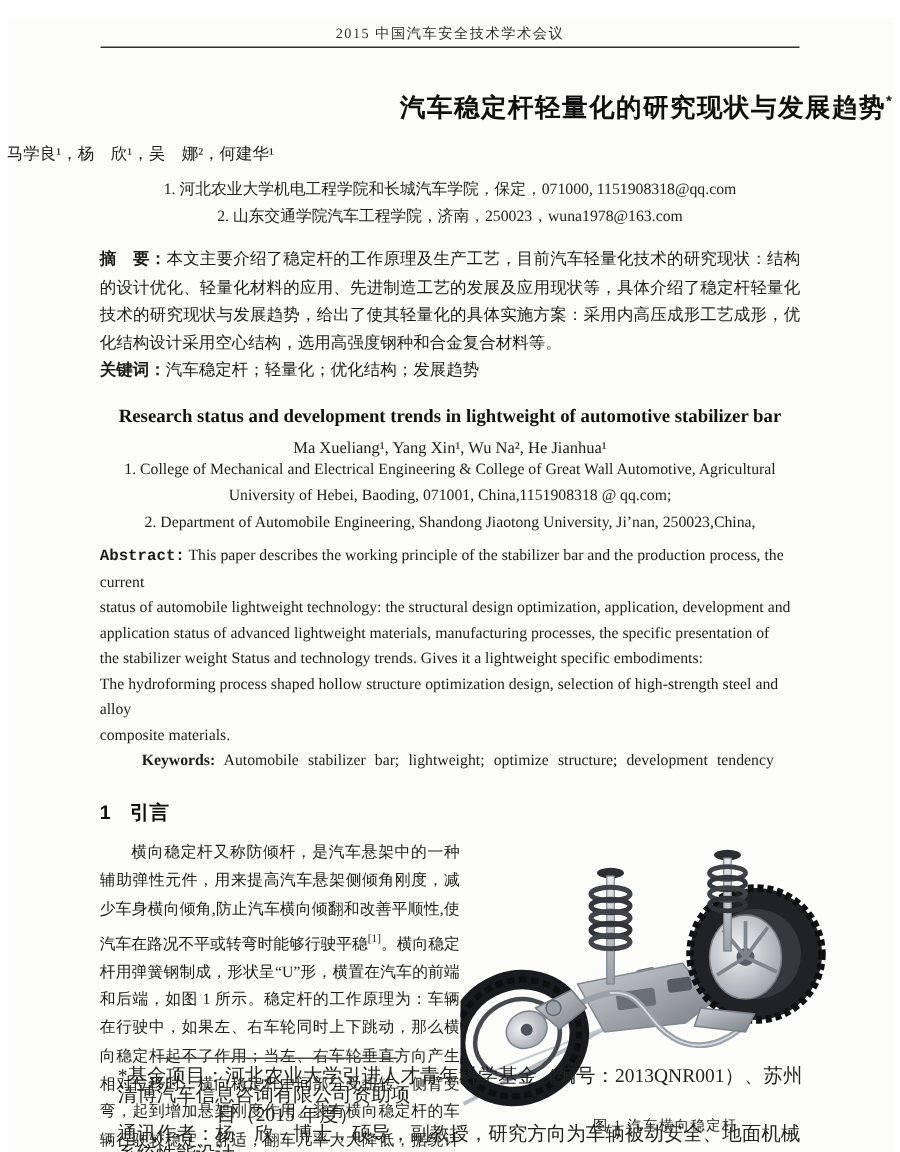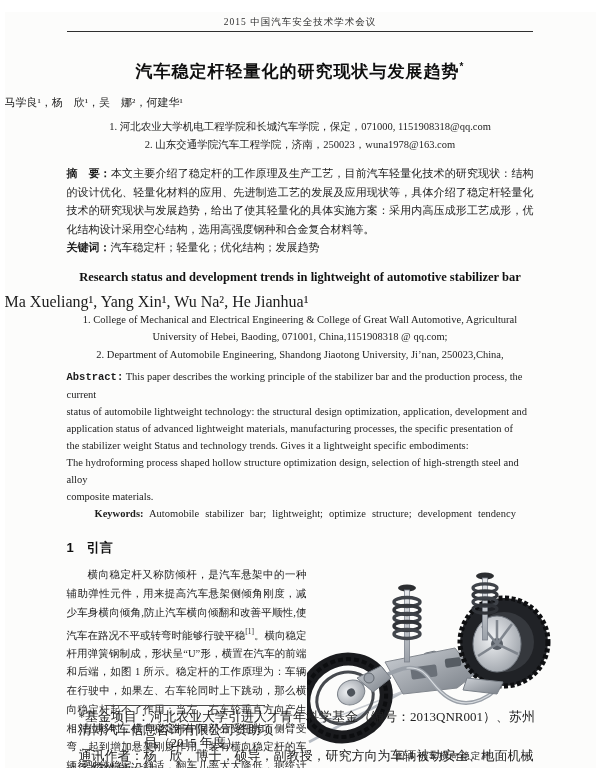--- a/index.html
+++ b/index.html
@@ -5,33 +5,33 @@
   * { margin:0; padding:0; box-sizing:border-box; }
   html,body { background:#ffffff; }
   .page {
     position:relative; width:591px; height:768px; margin:12px auto;
     background:#fcfcfb; color:#1c1c1c; overflow:hidden;
     font-family:"Liberation Serif", serif;
   }
   .running-head { padding-top:4px; text-align:center; font-size:9.5px; letter-spacing:1px; color:#2e2e2e; }
   .head-rule { width:466px; margin:2px auto 0 auto; border-top:1.5px solid #2f2f2f; }
 
-  .cn-title { margin-top:28px; text-align:center; font-family:"Liberation Sans", sans-serif;
+  .cn-title { margin-top:28px; text-align:right; font-family:"Liberation Sans", sans-serif;
               font-size:17px; font-weight:700; color:#0f0f0f; letter-spacing:1px; }
   .cn-title sup { font-size:10px; }
   .cn-authors { margin-top:12px; text-align:left; font-size:11px; color:#222; }
   .cn-affil { text-align:center; font-size:10.5px; line-height:17.5px; color:#222; }
   .cn-affil.first { margin-top:8px; }
 
   .cn-abstract { margin:11px 62px 0 62px; font-size:11px; line-height:18.6px; text-align:justify; }
   .cn-abstract .lbl, .cn-keywords .lbl { font-family:"Liberation Sans", sans-serif; font-weight:700; }
   .cn-keywords { margin:0 62px; font-size:11px; line-height:18.6px; }
 
   .en-title { margin-top:13px; text-align:center; font-size:12.5px; font-weight:700; color:#111; }
-  .en-authors { margin-top:8px; text-align:left; font-size:16px; }
+  .en-authors { margin-top:8px; text-align:center; font-size:11px; }
   .en-affil { text-align:center; font-size:10.5px; line-height:17.5px; }
   .en-abstract { margin:5px 58px 0 62px; font-size:10.5px; line-height:17px; }
   .en-abstract .lbl { font-weight:700;font-family:Liberation Mono, monospace; }
   .en-keywords { margin:0 58px 0 62px; padding-left:28px; font-size:10.5px; line-height:17px; word-spacing:0.33em; }
   .en-keywords .lbl { font-weight:700; }
 
   .section-heading { margin:17px 62px 0 62px; font-family:"Liberation Sans", sans-serif;
                      font-size:13px; font-weight:700; color:#0f0f0f; }
 
   .columns { margin:9px 15px 0 62px; display:flex; gap:0; }

